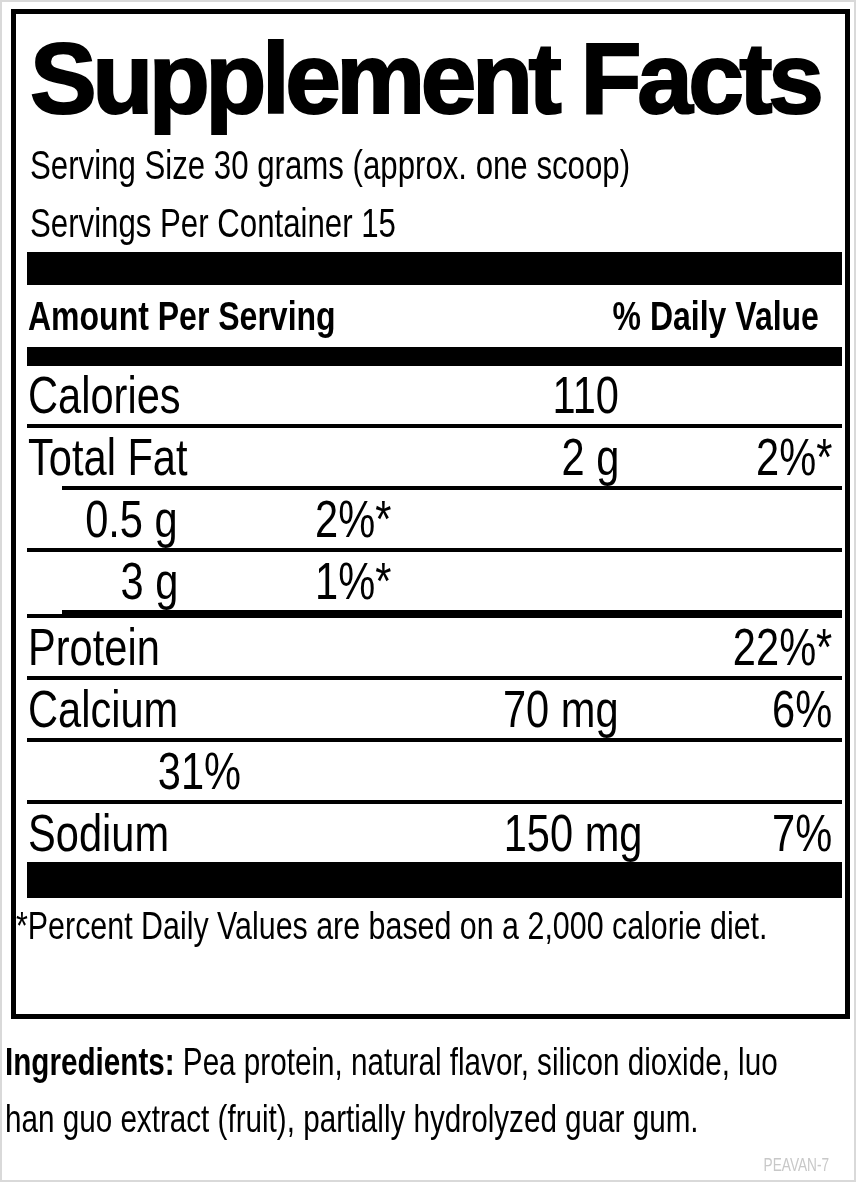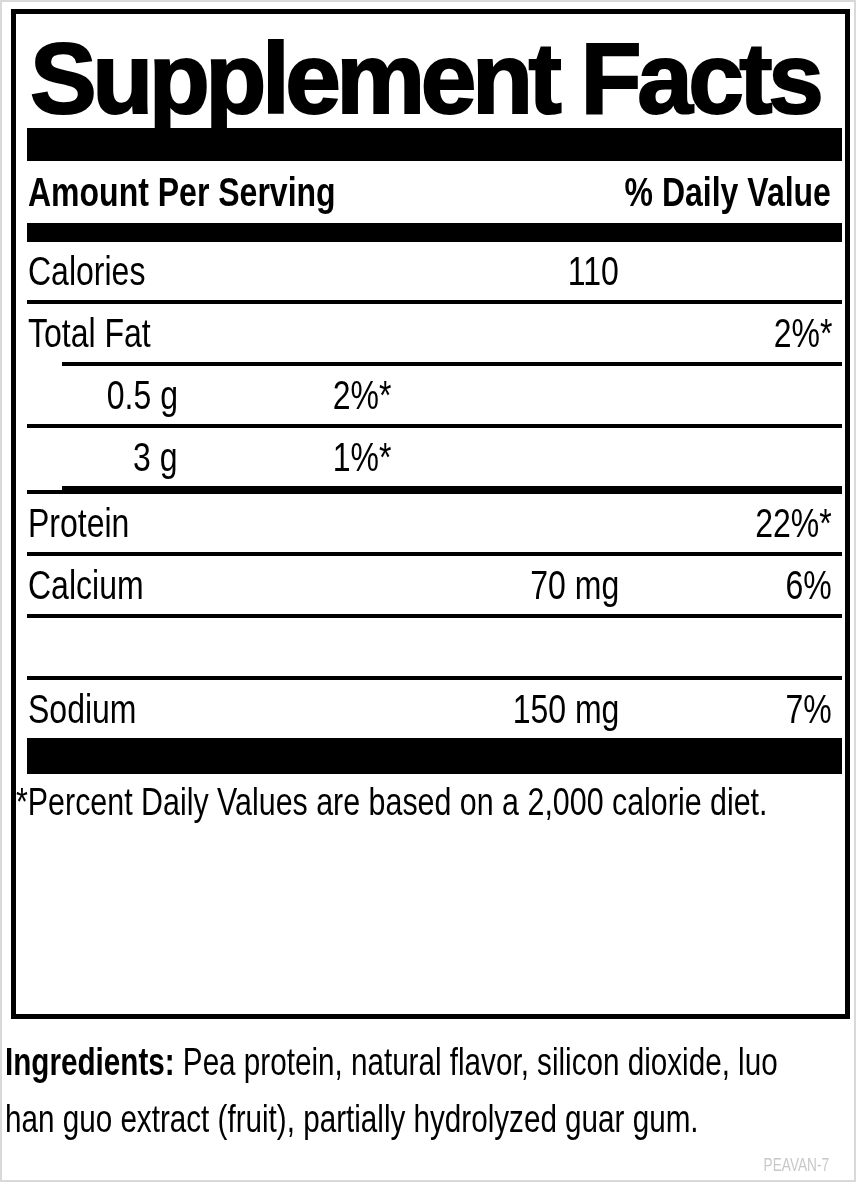--- a/index.html
+++ b/index.html
@@ -31,27 +31,27 @@
   .serving div{font-size:40px;line-height:58px;font-weight:400;}
   .cx{display:inline-block;transform:scaleX(0.8);transform-origin:0 50%;white-space:nowrap;}
   .cx78{display:inline-block;transform:scaleX(0.78);transform-origin:0 50%;white-space:nowrap;}
   .cx-r{display:inline-block;transform:scaleX(0.8);transform-origin:100% 50%;white-space:nowrap;}
   .bar{background:#000;margin-left:11px;margin-right:3px;}
   .bar1{height:33px;}
   .bar2{height:19px;}
   .bar3{height:36px;}
   .hdr-row{
     display:flex;justify-content:space-between;align-items:center;
-    height:62px;padding:0 14px 0 12px;
+    height:62px;padding:0 26px 0 12px;
     font-weight:bold;font-size:40px;
   }
   .row{
     display:flex;align-items:center;
     height:58px;padding:0 13px 0 12px;
-    font-size:40px;
+    font-size:52px;
   }
   .row .name{flex:1;min-width:0;text-align:left;}
   .row.indent .name{padding-left:40px;}
   .row .amt{width:150px;text-align:right;}
   .row .dv{width:213px;text-align:right;}
   .sep{height:4px;background:#000;margin-left:11px;margin-right:3px;}
   .sep.indent{margin-left:46px;}
   .footnote{padding:6px 13px 0 0;font-size:38px;line-height:44px;}
   .ingredients{
     position:absolute;left:3px;top:1032px;
@@ -69,39 +69,44 @@
 </style>
 </head>
 <body>
 
 <div class="page">
 
   <div class="panel">
 
     <div class="title">Supplement Facts</div>
 
+    <div class="serving">
+      <div><span class="cx78">Serving Size 30 grams (approx. one scoop)</span></div>
+      <div><span class="cx78">Servings Per Container 15</span></div>
+    </div>
 
     <div class="bar bar1"></div>
 
     <div class="hdr-row">
       <span class="cx">Amount Per Serving</span>
       <span class="cx-r">% Daily Value</span>
     </div>
 
     <div class="bar bar2"></div>
 
     <div class="row">
       <span class="name"><span class="cx">Calories</span></span>
       <span class="amt"><span class="cx-r">110</span></span>
       <span class="dv"><span class="cx-r"></span></span>
     </div>
     <div class="sep"></div>
 
     <div class="row">
       <span class="name"><span class="cx">Total Fat</span></span>
+      <span class="amt"><span class="cx-r">2 g</span></span>
       <span class="dv"><span class="cx-r">2%*</span></span>
     </div>
     <div class="sep indent"></div>
 
     <div class="row indent">
       <span class="amt"><span class="cx-r">0.5 g</span></span>
       <span class="dv"><span class="cx-r">2%*</span></span>
     </div>
     <div class="sep"></div>
 
@@ -120,20 +125,21 @@
     <div class="sep"></div>
 
     <div class="row">
       <span class="name"><span class="cx">Calcium</span></span>
       <span class="amt"><span class="cx-r">70 mg</span></span>
       <span class="dv"><span class="cx-r">6%</span></span>
     </div>
     <div class="sep"></div>
 
     <div class="row">
+      <span class="dv"><span class="cx-r">31%</span></span>
     </div>
     <div class="sep"></div>
 
     <div class="row">
       <span class="name"><span class="cx">Sodium</span></span>
       <span class="amt"><span class="cx-r">150 mg</span></span>
       <span class="dv"><span class="cx-r">7%</span></span>
     </div>
 
     <div class="bar bar3"></div>

